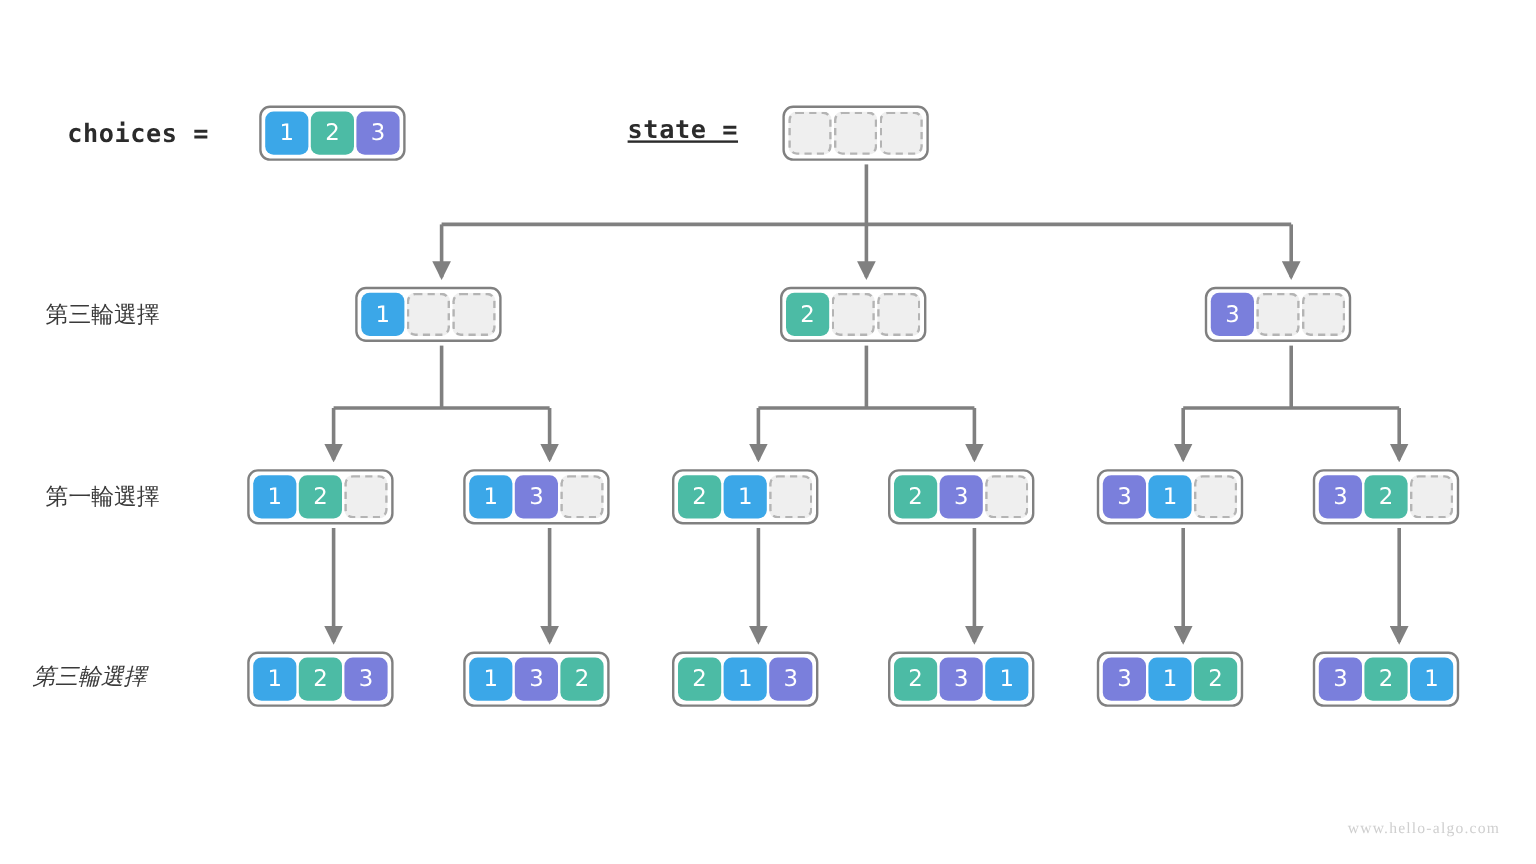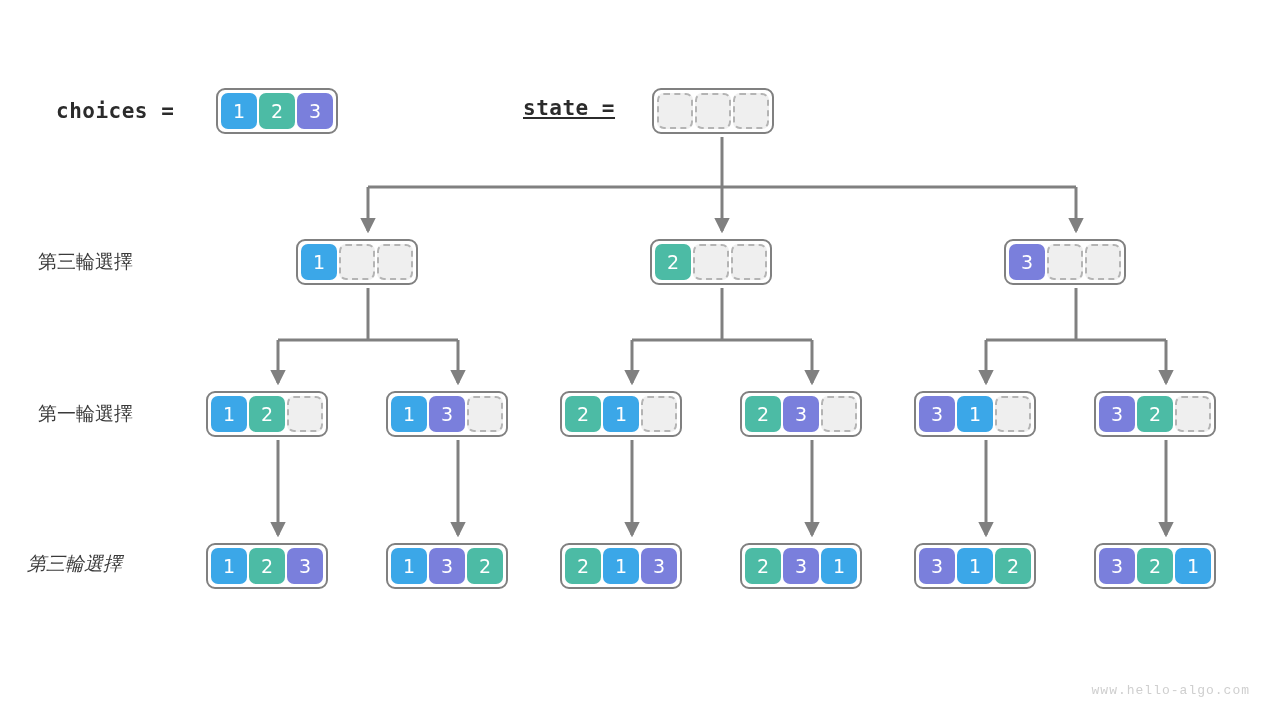--- a/index.html
+++ b/index.html
@@ -79,21 +79,21 @@
   }
   .cell.c1 { background: #3ba7e8; }
   .cell.c2 { background: #4cbba5; }
   .cell.c3 { background: #7a7fdc; }
 
   
   #watermark {
     position: absolute;
     right: 30px;
     bottom: 22px;
-    font-family: Liberation Mono, monospace;
+    font-family: Liberation Serif, serif;
     font-size: 13px;
     color: #cfcfcf;
     letter-spacing: 1px;
   }
 </style>
 </head>
 <body>
 
 <div id="stage">
 

